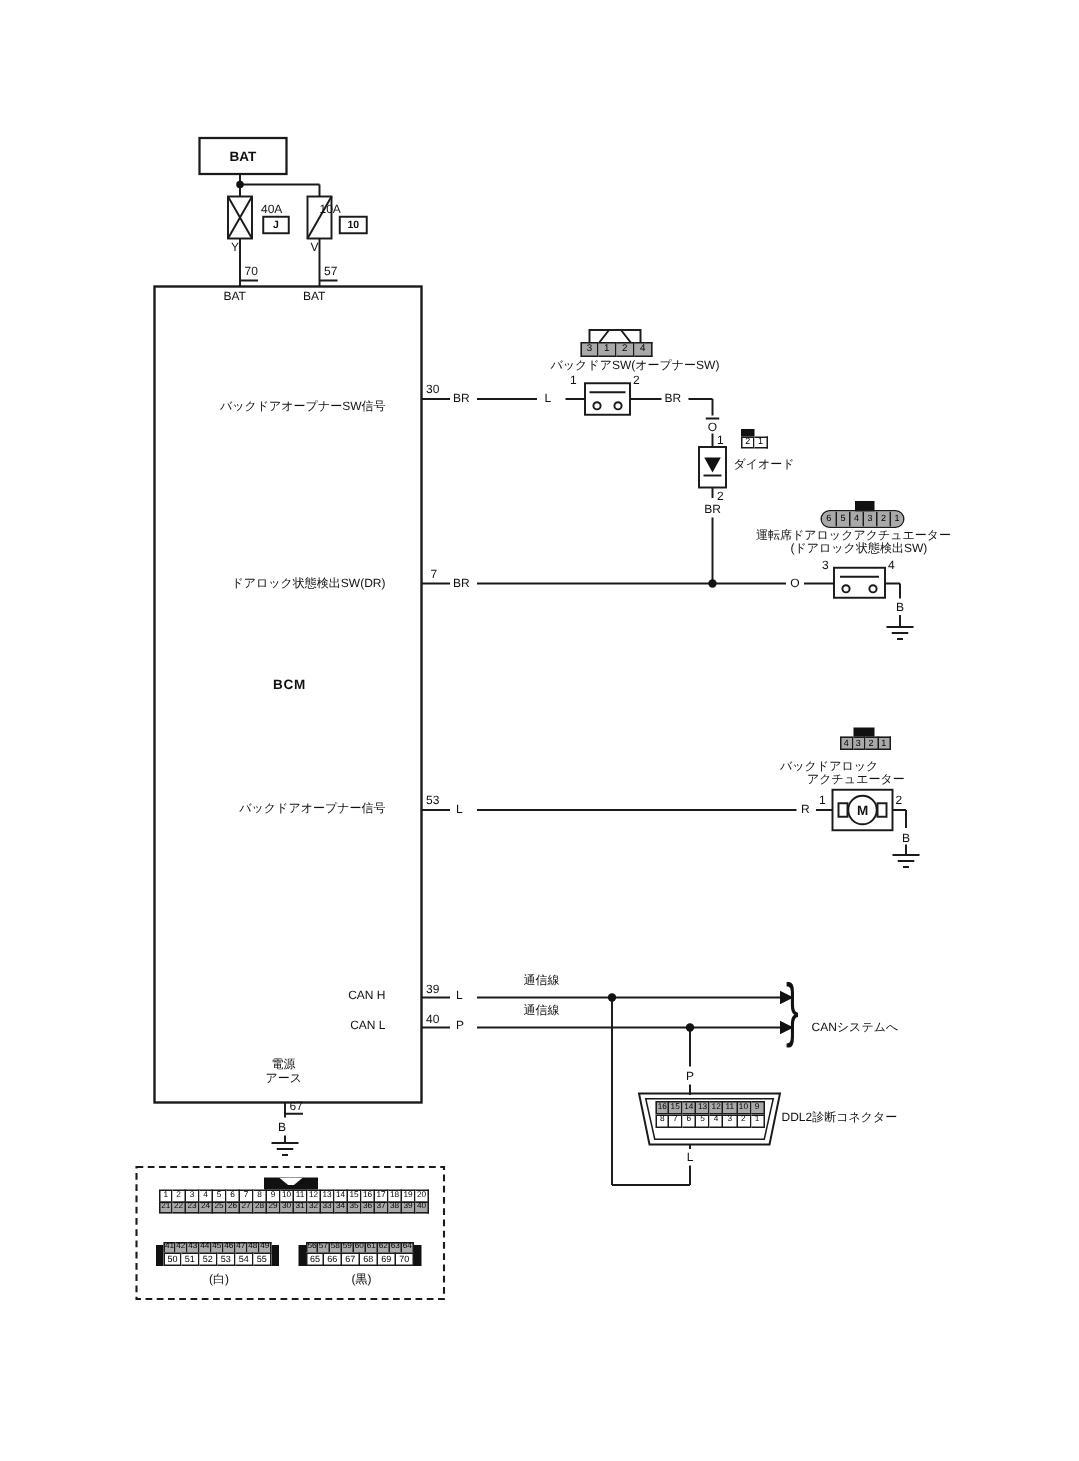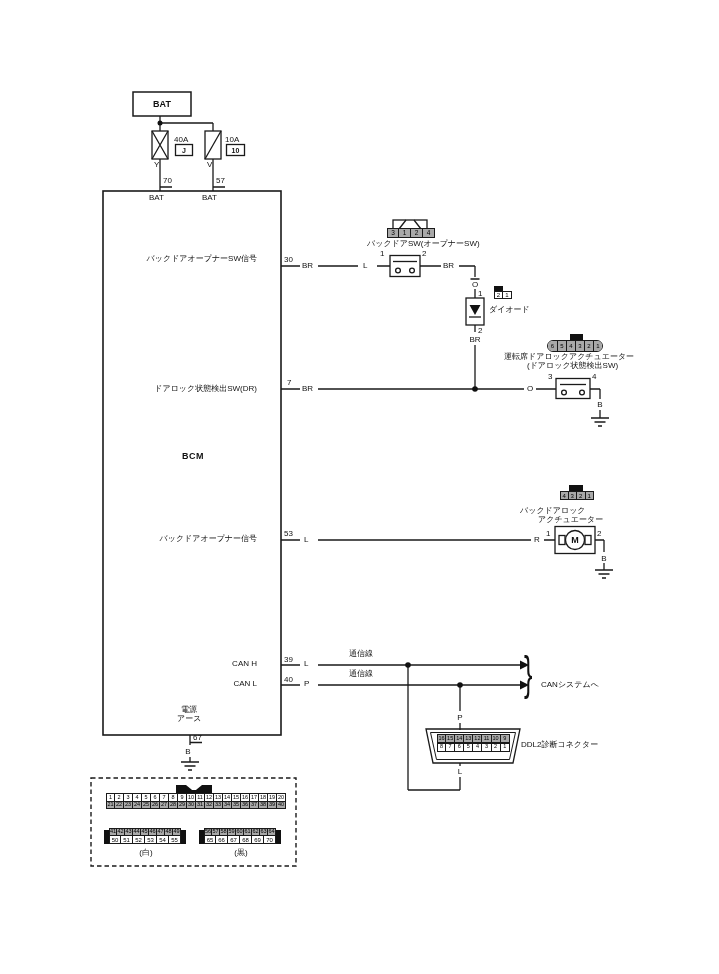--- a/index.html
+++ b/index.html
@@ -94,31 +94,31 @@
       <circle cx="408" cy="665" r="2.8"></circle>
       <circle cx="460" cy="685" r="2.8"></circle>
       <polygon points="520,660.5 529,665 520,669.5"></polygon>
       <polygon points="520,680.5 529,685 520,689.5"></polygon>
     </g>
   </svg>
 
   <div class="boxlbl" style="left:133px;top:92px;width:58px;height:24px;">BAT</div>
   <div class="lbl" style="left:174px;top:135px;">40A</div>
   <div class="boxlbl small" style="left:175.5px;top:144.5px;width:17px;height:11px;">J</div>
-  <div class="lbl" style="left:225px;top:135px;">10A</div>
+  <div class="lbl" style="left:213px;top:135px;">10A</div>
   <div class="boxlbl small" style="left:226.5px;top:144.5px;width:18px;height:11px;">10</div>
   <div class="lbl" style="left:154px;top:160px;">Y</div>
   <div class="lbl" style="left:207px;top:160px;">V</div>
   <div class="lbl" style="left:163px;top:176px;">70</div>
   <div class="lbl" style="left:216px;top:176px;">57</div>
   <div class="lbl" style="left:149px;top:193px;">BAT</div>
   <div class="lbl" style="left:202px;top:193px;">BAT</div>
 
   <div class="lbl big" style="left:182px;top:452px;">BCM</div>
-  <div class="ra jp" style="top:254px;text-align:center;">バックドアオープナーSW信号</div>
+  <div class="ra jp" style="top:266px;text-align:center;">バックドアオープナーSW信号</div>
   <div class="ra jp" style="top:384px;">ドアロック状態検出SW(DR)</div>
   <div class="ra jp" style="top:534px;">バックドアオープナー信号</div>
   <div class="ra" style="top:659px;margin-left:24px;">CAN H</div>
   <div class="ra" style="top:679px;">CAN L</div>
   <div class="lbl" style="left:284px;top:255px;">30</div>
   <div class="lbl" style="left:287px;top:378px;">7</div>
   <div class="lbl" style="left:284px;top:529px;">53</div>
   <div class="lbl" style="left:284px;top:655px;">39</div>
   <div class="lbl" style="left:284px;top:675px;">40</div>
   <div class="lbl jp" style="left:181px;top:705px;">電源</div>

